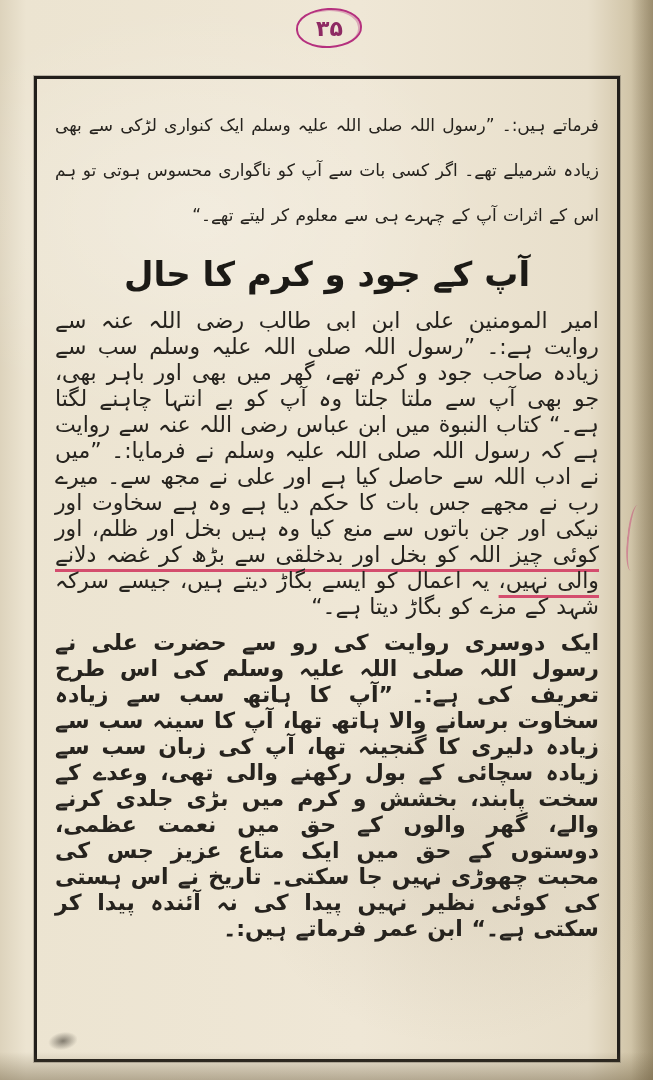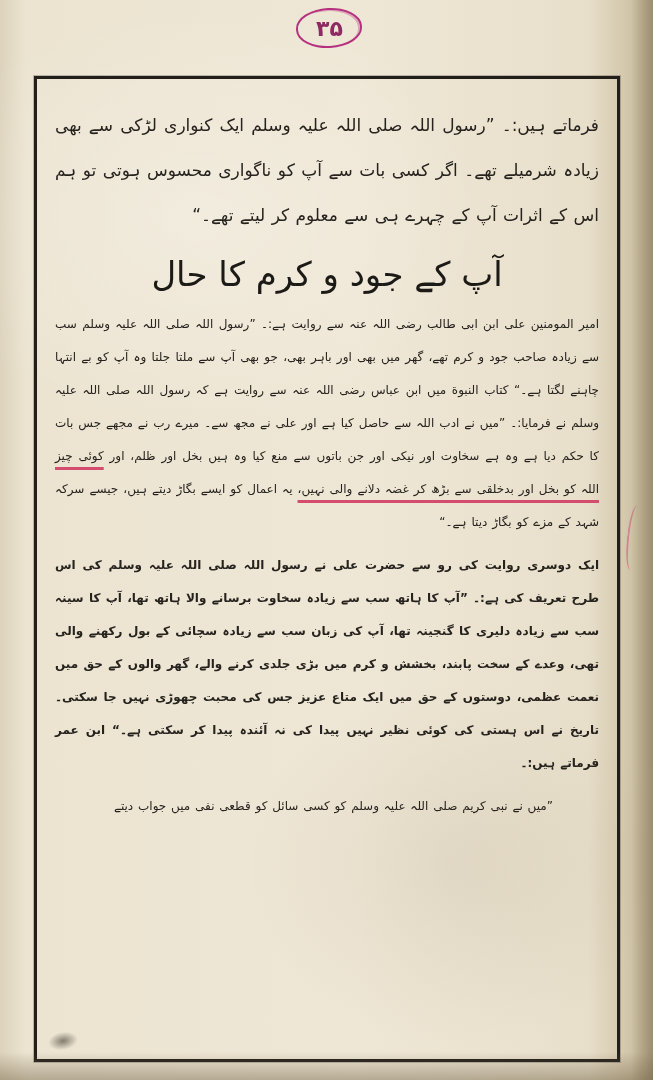--- a/index.html
+++ b/index.html
@@ -71,35 +71,35 @@
     height: 986px;
     border: 3px solid #221f1b;
     box-shadow: 0 0 0 1px rgba(34,31,27,0.25);
     padding: 24px 18px 10px 18px;
     overflow: hidden;
     color: #26231e;
     margin-top: 12px;
   }
 
   .para {
-    font-size: 12px;
-    line-height: 33px;
+    font-size: 22px;
+    line-height: 26px;
     text-align: justify;
     color: #26231e;
     word-spacing: 1px;
   }
 
   .para.first {
     font-size: 17px;
     line-height: 45px;
   }
 
   .heading {
     font-size: 34px;
-    font-weight: normal;
+    font-weight: bold;
     text-align: center;
     margin: 16px 0 14px 0;
     color: #1c1a16;
     letter-spacing: 1px;
   }
 
   .para.mid { margin-bottom: 8px; }
 
   .para.second-narration { margin-top: 10px; font-weight: bold; }
 
@@ -152,21 +152,20 @@
   <div class="frame">
 
     <p class="para first">فرماتے ہیں:۔ ”رسول اللہ صلی اللہ علیہ وسلم ایک کنواری لڑکی سے بھی زیادہ شرمیلے تھے۔ اگر کسی بات سے آپ کو ناگواری محسوس ہوتی تو ہم اس کے اثرات آپ کے چہرے ہی سے معلوم کر لیتے تھے۔“</p>
 
     <h1 class="heading">آپ کے جود و کرم کا حال</h1>
 
     <p class="para mid"><span>امیر المومنین علی ابن ابی طالب رضی اللہ عنہ سے روایت ہے:۔ ”رسول اللہ صلی اللہ علیہ وسلم سب سے زیادہ صاحب جود و کرم تھے، گھر میں بھی اور باہر بھی، جو بھی آپ سے ملتا جلتا وہ آپ کو بے انتہا چاہنے لگتا ہے۔“ کتاب النبوة میں ابن عباس رضی اللہ عنہ سے روایت ہے کہ رسول اللہ صلی اللہ علیہ وسلم نے فرمایا:۔ ”میں نے ادب اللہ سے حاصل کیا ہے اور علی نے مجھ سے۔ میرے رب نے مجھے جس بات کا حکم دیا ہے وہ ہے سخاوت اور نیکی اور جن باتوں سے منع کیا وہ ہیں بخل اور ظلم، اور </span><span class="underline-red">کوئی چیز اللہ کو بخل اور بدخلقی سے بڑھ کر غضہ دلانے والی نہیں،</span><span> یہ اعمال کو ایسے بگاڑ دیتے ہیں، جیسے سرکہ شہد کے مزے کو بگاڑ دیتا ہے۔“</span></p>
 
     <p class="para second-narration">ایک دوسری روایت کی رو سے حضرت علی نے رسول اللہ صلی اللہ علیہ وسلم کی اس طرح تعریف کی ہے:۔ ”آپ کا ہاتھ سب سے زیادہ سخاوت برسانے والا ہاتھ تھا، آپ کا سینہ سب سے زیادہ دلیری کا گنجینہ تھا، آپ کی زبان سب سے زیادہ سچائی کے بول رکھنے والی تھی، وعدے کے سخت پابند، بخشش و کرم میں بڑی جلدی کرنے والے، گھر والوں کے حق میں نعمت عظمی، دوستوں کے حق میں ایک متاع عزیز جس کی محبت چھوڑی نہیں جا سکتی۔ تاریخ نے اس ہستی کی کوئی نظیر نہیں پیدا کی نہ آئندہ پیدا کر سکتی ہے۔“ ابن عمر فرماتے ہیں:۔</p>
 
-    <p class="para last">”میں نے نبی کریم صلی اللہ علیہ وسلم کو کسی سائل کو قطعی نفی میں جواب دیتے</p>
 
   </div>
 
   <div class="smudge"></div>
   <div class="margin-mark"></div>
   <div class="edge-shade-right"></div>
   <div class="edge-shade-bottom"></div>
 
 </div>
 

